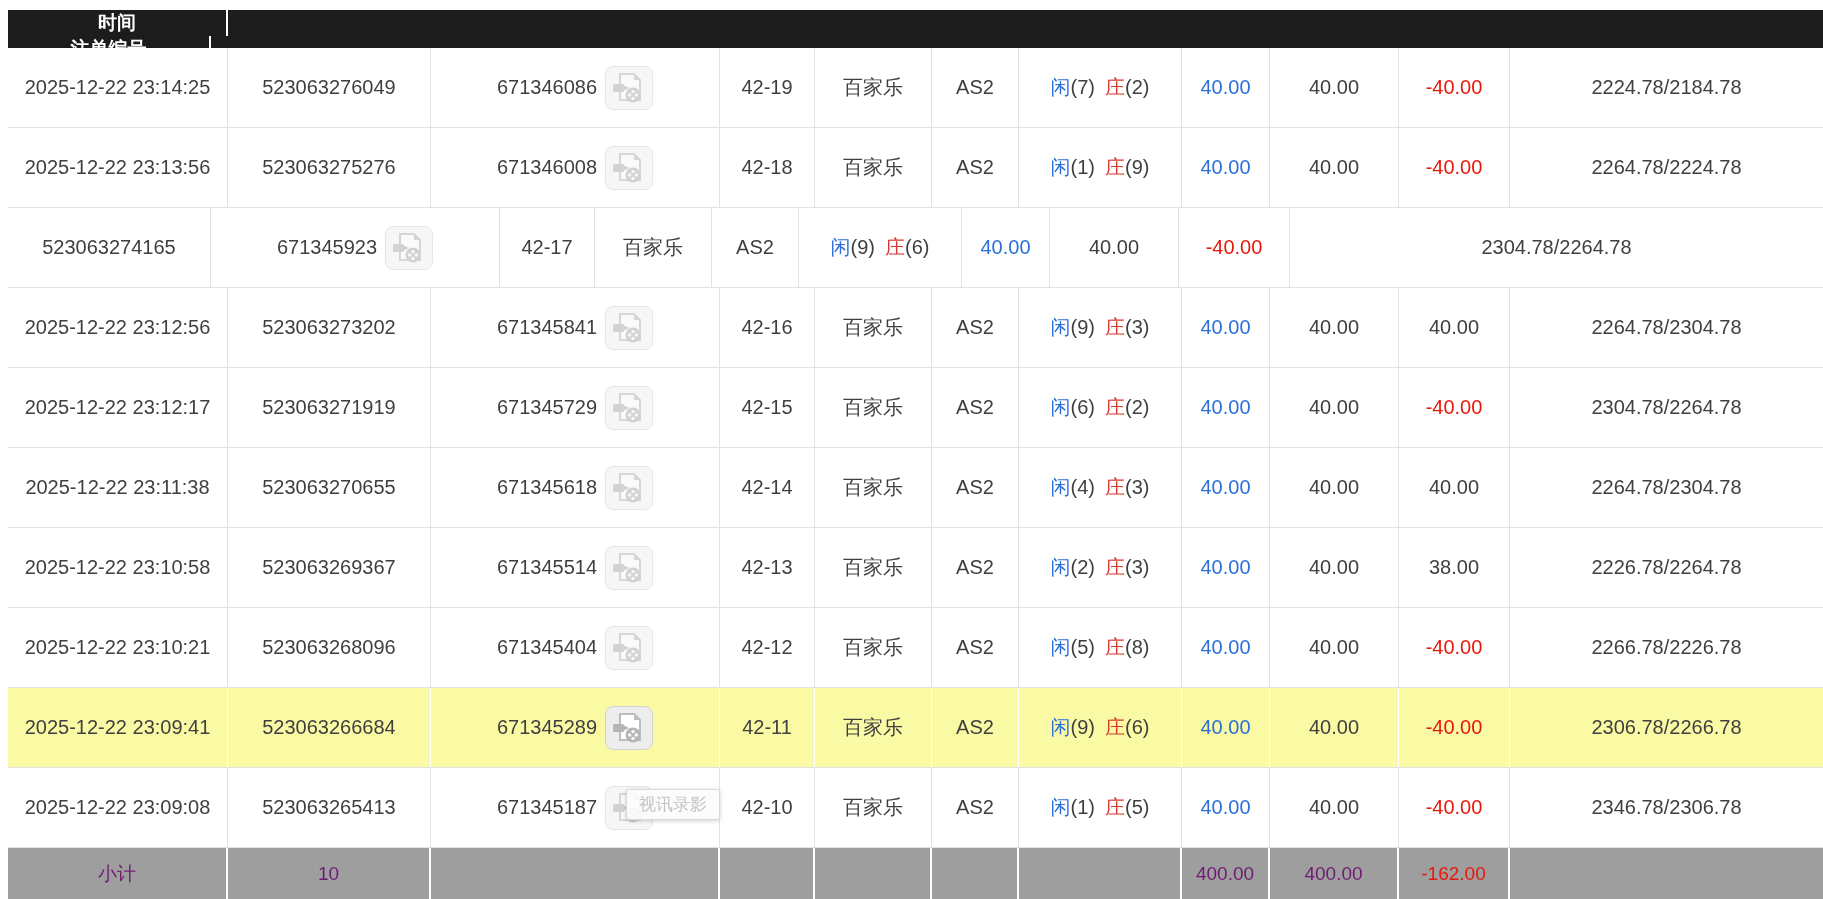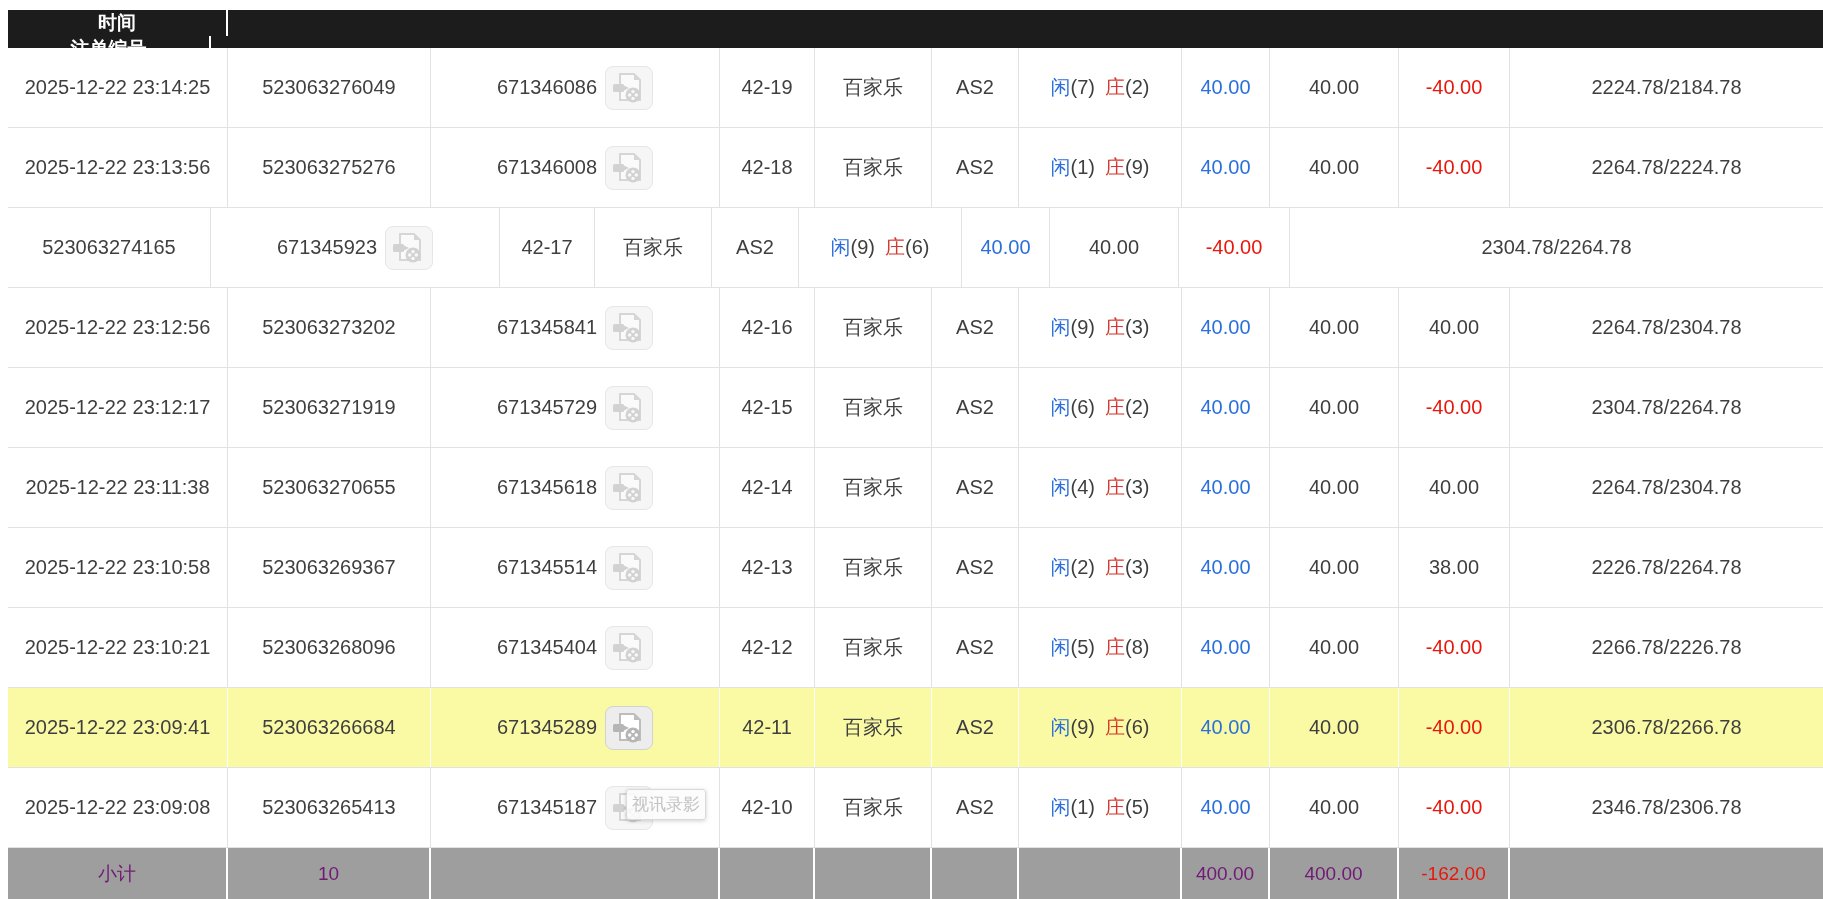--- a/index.html
+++ b/index.html
@@ -36,21 +36,21 @@
     justify-content:center; cursor:pointer; padding:0;}
   .video-btn svg{opacity:.55;}
   .highlight .video-btn{background:#ededed; border-color:#d2d2d2;}
   .highlight .video-btn svg{opacity:1;}
   .subtotal{display:flex; flex:1; min-height:51px; background:var(--subtotal-gray);
     border-bottom:none;}
   .subtotal .cell{color:#701a75; font-size:19px; border-right:2px solid #fff;
     background:var(--subtotal-gray); align-items:center;}
   .subtotal .cell:last-child{border-right:none;}
   .subtotal .cell.neg{color:var(--negative-red);}
-  .tooltip{position:absolute; left:626px; top:789px; padding:3px 5px;
+  .tooltip{position:absolute; left:626px; top:789px; padding:3px 12px;
     background:rgba(252,252,252,.88); border:1px solid #d9d9d9; border-radius:3px;
     box-shadow:0 1px 4px rgba(0,0,0,.18); color:#c3c3c3; font-size:17px;
     white-space:nowrap; z-index:5;}
 </style>
 </head>
 <body>
 
 <div class="page">
   <div class="btable">
 

